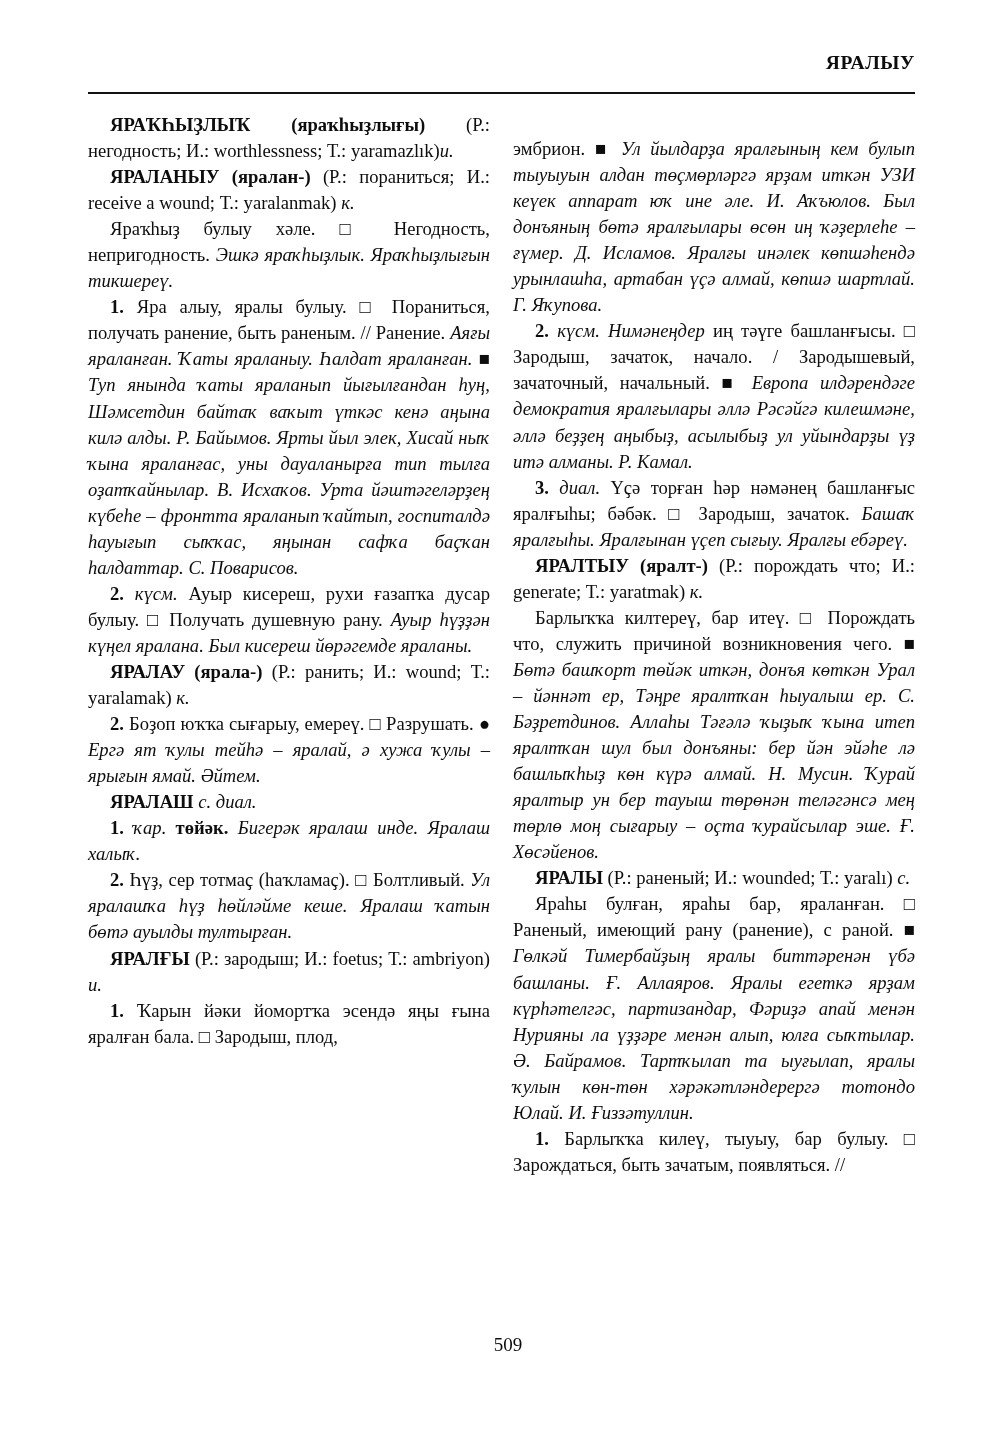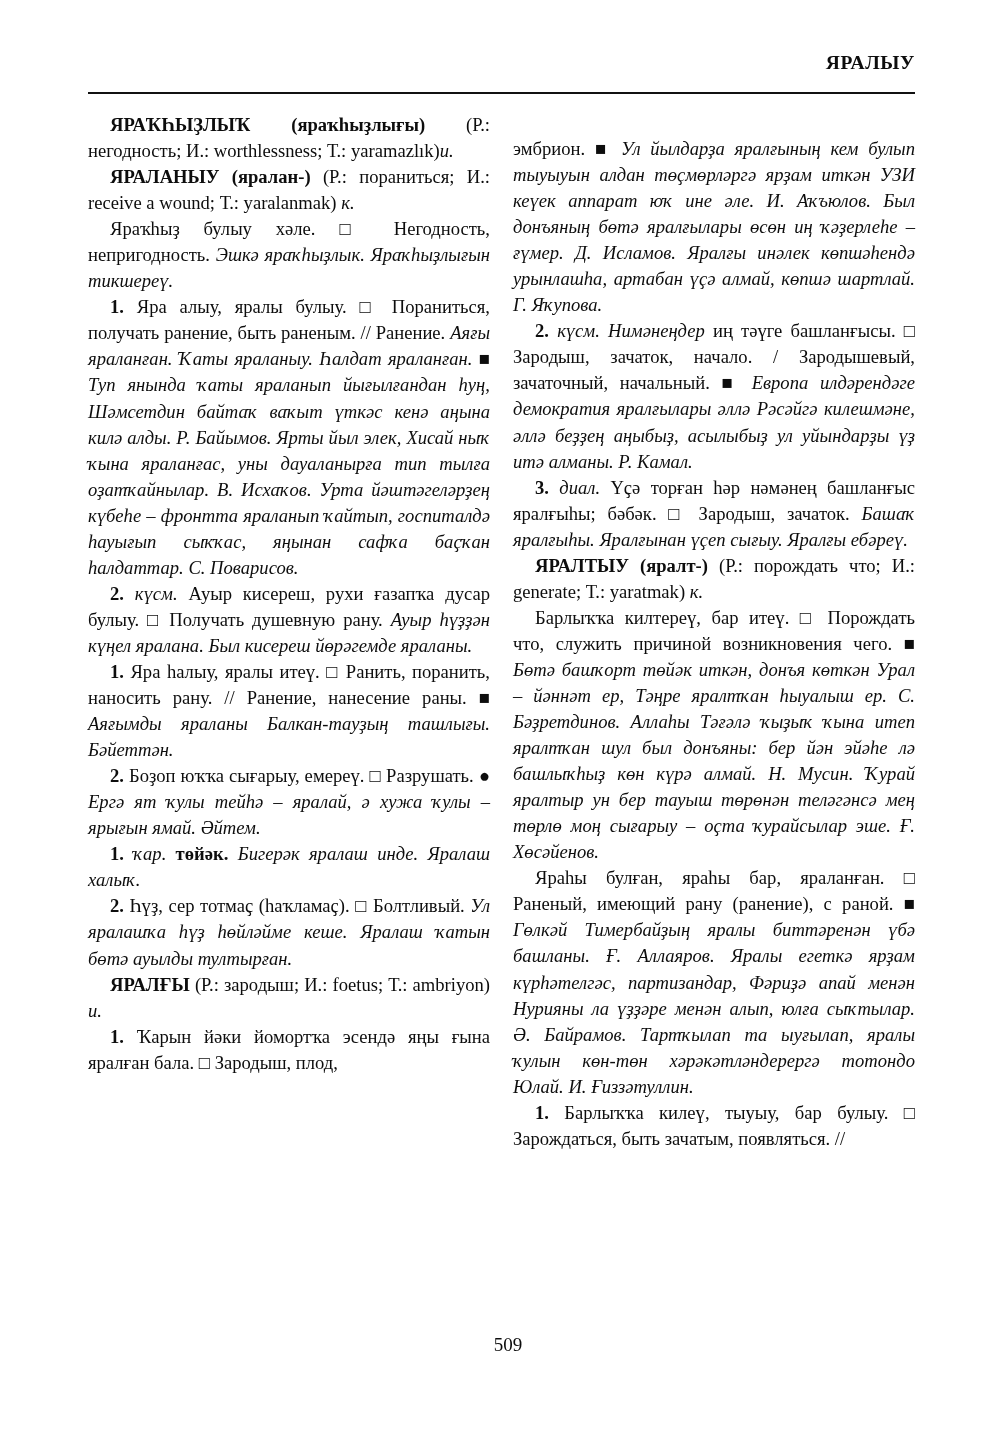--- a/index.html
+++ b/index.html
@@ -110,42 +110,44 @@
 
     <div class="col">
 
       <p class="ind"><span class="hw">ЯРАҠҺЫҘЛЫҠ</span> <span class="hw">(яраҡһыҙлығы)</span> <span>(Р.: негодность; И.: worthlessness; Т.: yaramazlık)</span><span class="abbr">и.</span></p>
       <p class="ind"><span class="hw">ЯРАЛАНЫУ</span> <span class="hw">(яралан-)</span> <span>(Р.: пораниться; И.: receive a wound; Т.: yaralanmak)</span> <span class="abbr">к.</span></p>
 
       <p class="ind"><span>Яраҡһыҙ булыу хәле. □ Негодность, непригодность. </span><span class="it">Эшкә яраҡһыҙлык. Яраҡһыҙлығын тикшереү.</span></p>
       <p class="ind"><span class="bnum">1.</span> <span>Яра алыу, яралы булыу.</span> <span>□ Пораниться, получать ранение, быть раненым. // Ранение.</span> <span class="it">Аяғы яраланған. Ҡаты яраланыу. Һалдат яраланған.</span> <span class="it">■ Туп янында ҡаты яраланып йығылғандан һуң, Шәмсетдин байтаҡ ваҡыт үткәс кенә аңына килә алды. Р. Байымов. Ярты йыл элек, Хисай ныҡ ҡына яраланғас, уны дауаланырға тип тылға оҙатҡайнылар. В. Исхаҡов. Урта йәштәгеләрҙең күбеһе – фронтта яраланып ҡайтып, госпиталдә һауығып сыҡҡас, яңынан сафҡа баҫҡан һалдаттар. С. Поварисов.</span></p>
       <p class="ind"><span class="bnum">2.</span> <span class="abbr">күсм.</span> <span>Ауыр кисереш, рухи ғазапҡа дусар булыу.</span> <span>□ Получать душевную рану.</span> <span class="it">Ауыр һүҙҙән күңел яралана. Был кисереш йөрәгемде яраланы.</span></p>
 
-      <p class="ind"><span class="bnum">1.</span> <span>Яра һалыу, яралы итеү.</span> <span>□ Ранить, поранить, наносить рану. // Ранение, нанесение раны.</span> <span class="it">■ Аяғымды яраланы Балкан-тауҙың ташлығы. Бәйеттән.</span></p>
+      <p class="ind"><span class="hw">ЯРАЛАУ</span> <span class="hw">(ярала-)</span> <span>(Р.: ранить; И.: wound; Т.: yaralamak)</span> <span class="abbr">к.</span></p>
       <p class="ind"><span class="bnum">2.</span> <span>Боҙоп юҡҡа сығарыу, емереү.</span> <span>□ Разрушать.</span> <span class="it">● Ергә ят ҡулы тейһә – яралай, ә хужа ҡулы – ярығын ямай. Әйтем.</span></p>
 
+      <p class="ind"><span class="hw">ЯРАЛАШ</span> <span class="abbr">с. диал.</span></p>
       <p class="ind"><span class="bnum">1.</span> <span class="abbr">ҡар.</span> <span class="hw">төйәк.</span> <span class="it">Бигерәк яралаш инде. Яралаш халыҡ.</span></p>
       <p class="ind"><span class="bnum">2.</span> <span>Һүҙ, сер тотмаҫ (һаҡламаҫ).</span> <span>□ Болтливый.</span> <span class="it">Ул яралашҡа һүҙ һөйләйме кеше. Яралаш ҡатын бөтә ауылды тултырған.</span></p>
 
       <p class="ind"><span class="hw">ЯРАЛҒЫ</span> <span>(Р.: зародыш; И.: foetus; Т.: ambriyon)</span> <span class="abbr">и.</span></p>
       <p class="ind"><span class="bnum">1.</span> <span>Ҡарын йәки йомортҡа эсендә яңы ғына яралған бала.</span> <span>□ Зародыш, плод,</span></p>
 
     </div>
 
     <div class="col">
 
       <p class="noind"><span>эмбрион.</span> <span class="it">■ Ул йылдарҙа яралғының кем булып тыуыуын алдан төҫмөрләргә ярҙам иткән УЗИ кеүек аппарат юҡ ине әле. И. Аҡъюлов. Был донъяның бөтә яралғылары өсөн иң ҡәҙерлеһе – ғүмер. Д. Исламов. Яралғы инәлек көпшәһендә урынлашһа, артабан үҫә алмай, көпшә шартлай. Г. Яҡупова.</span></p>
 
       <p class="ind"><span class="bnum">2.</span> <span class="abbr">күсм.</span> <span class="it">Нимәнеңдер</span> <span>иң тәүге башланғысы.</span> <span>□ Зародыш, зачаток, начало. / Зародышевый, зачаточный, начальный.</span> <span class="it">■ Европа илдәрендәге демократия яралғылары әллә Рәсәйгә килешмәне, әллә беҙҙең аңыбыҙ, асылыбыҙ ул уйындарҙы үҙ итә алманы. Р. Камал.</span></p>
 
       <p class="ind"><span class="bnum">3.</span> <span class="abbr">диал.</span> <span>Үҫә торған һәр нәмәнең башланғыс яралғыһы; бәбәк.</span> <span>□ Зародыш, зачаток.</span> <span class="it">Башаҡ яралғыһы. Яралғынан үҫеп сығыу. Яралғы ебәреү.</span></p>
 
       <p class="ind"><span class="hw">ЯРАЛТЫУ</span> <span class="hw">(яралт-)</span> <span>(Р.: порождать что; И.: generate; Т.: yaratmak)</span> <span class="abbr">к.</span></p>
       <p class="ind"><span>Барлыҡҡа килтереү, бар итеү.</span> <span>□ Порождать что, служить причиной возникновения чего.</span> <span class="it">■ Бөтә башҡорт төйәк иткән, донъя көткән Урал – йәннәт ер, Тәңре яралтҡан һыуалыш ер. С. Бәҙретдинов. Аллаһы Тәғәлә ҡыҙыҡ ҡына итеп яралтҡан шул был донъяны: бер йән эйәһе лә башлыҡһыҙ көн күрә алмай. Н. Мусин. Ҡурай яралтыр ун бер тауыш төрөнән теләгәнсә мең төрлө моң сығарыу – оҫта ҡурайсылар эше. Ғ. Хөсәйенов.</span></p>
 
+      <p class="ind"><span class="hw">ЯРАЛЫ</span> <span>(Р.: раненый; И.: wounded; Т.: yaralı)</span> <span class="abbr">с.</span></p>
       <p class="ind"><span>Яраһы булған, яраһы бар, яраланған.</span> <span>□ Раненый, имеющий рану (ранение), с раной.</span> <span class="it">■ Гөлкәй Тимербайҙың яралы биттәренән үбә башланы. Ғ. Аллаяров. Яралы егеткә ярҙам күрһәтелгәс, партизандар, Фәриҙә апай менән Нурияны ла үҙҙәре менән алып, юлға сыҡтылар. Ә. Байрамов. Тартҡылап та ыуғылап, яралы ҡулын көн-төн хәрәкәтләндерергә тотондо Юлай. И. Ғиззәтуллин.</span></p>
 
       <p class="ind"><span class="bnum">1.</span> <span>Барлыҡҡа килеү, тыуыу, бар булыу.</span> <span>□ Зарождаться, быть зачатым, появляться. //</span></p>
 
     </div>
   </div>
 
   <div class="folio">509</div>
 
 </div>

